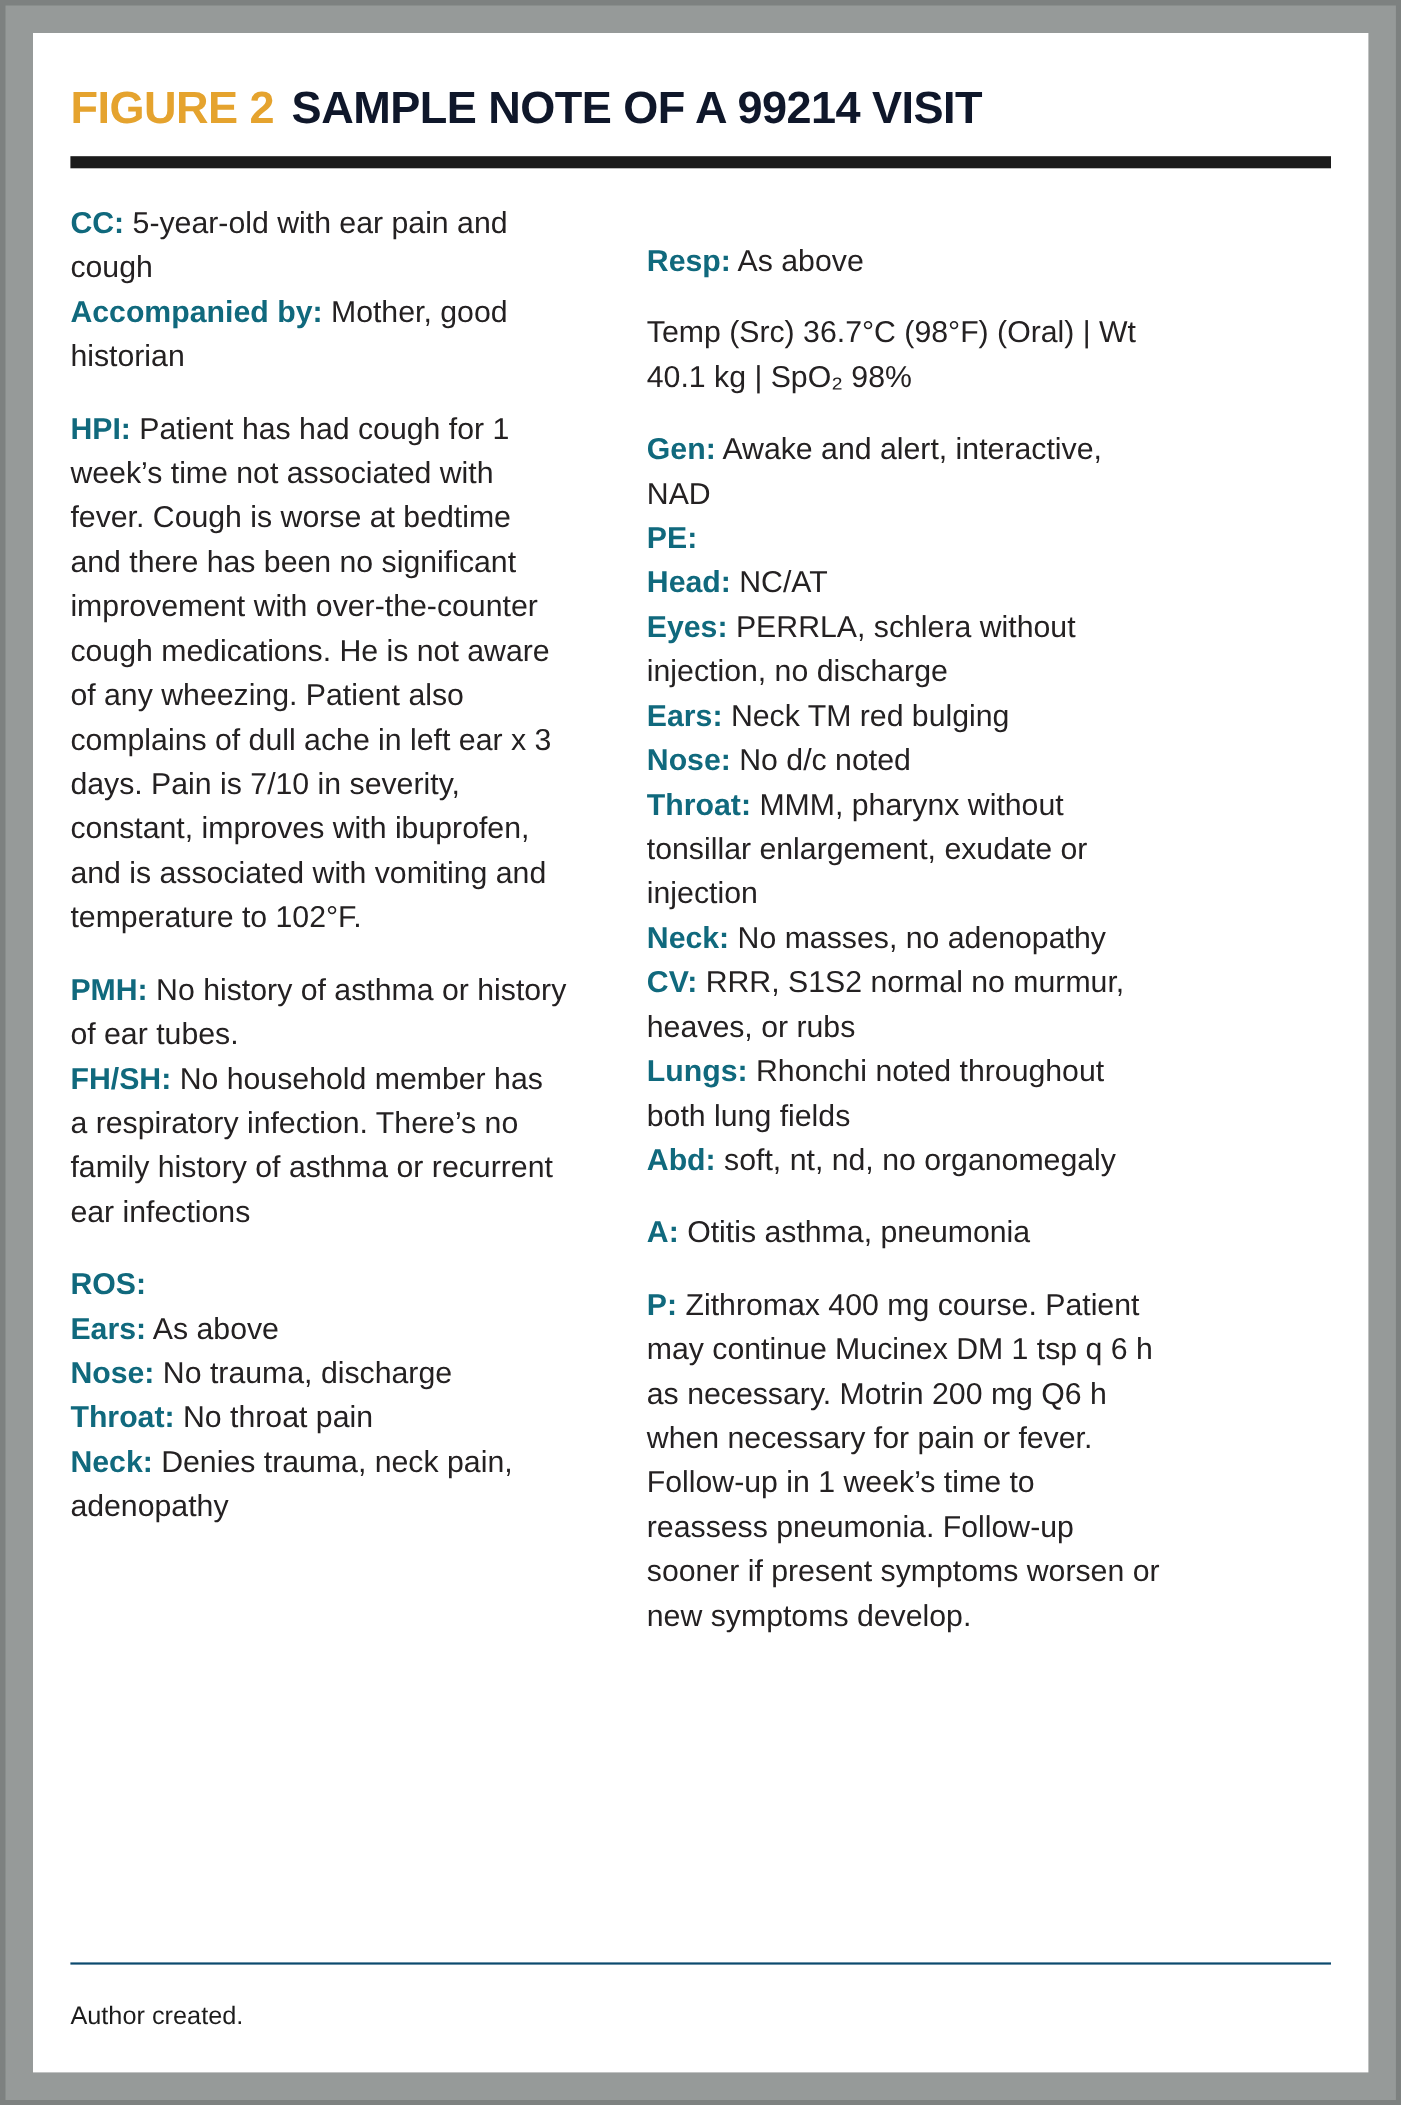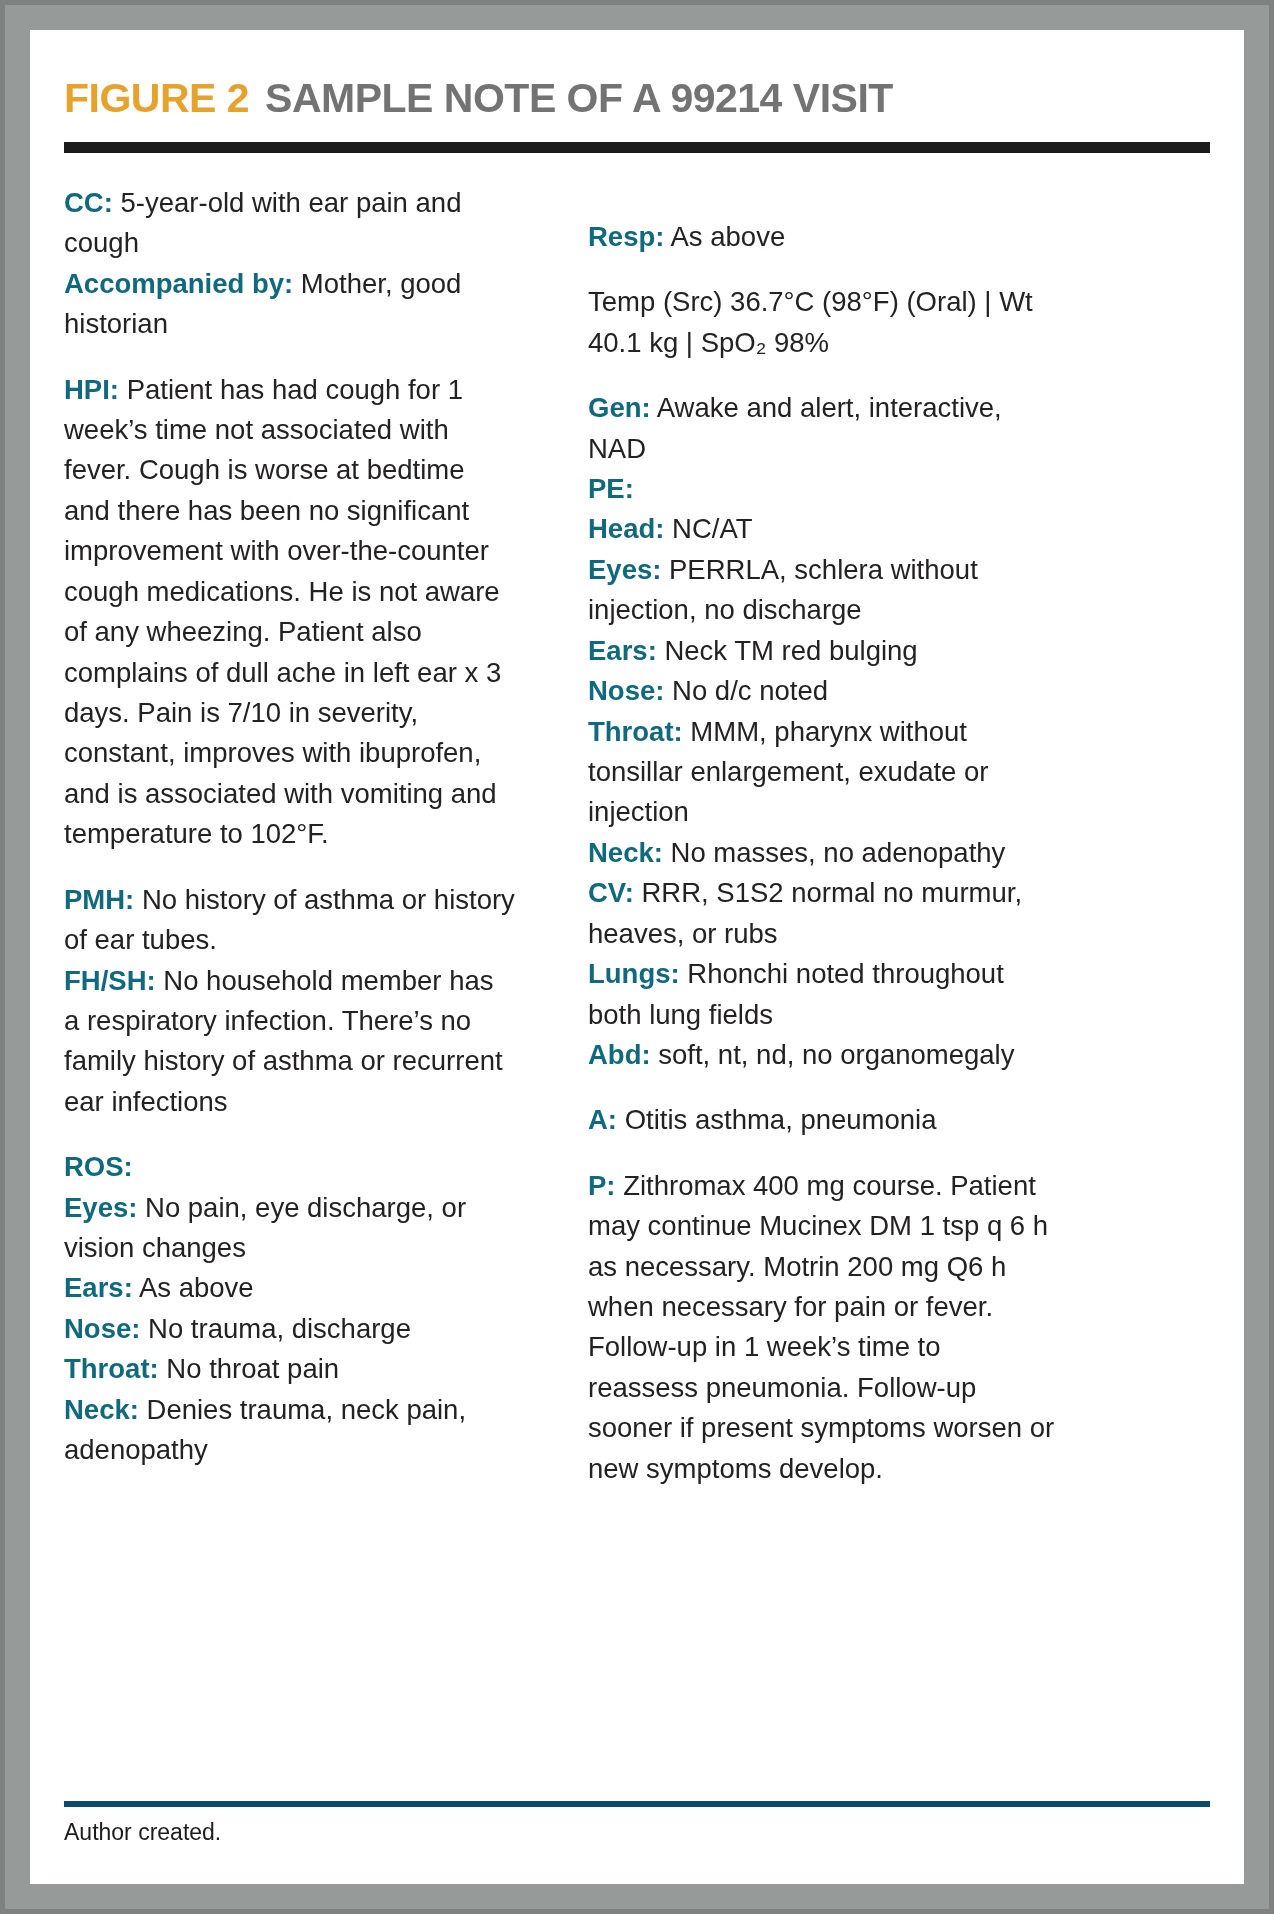--- a/index.html
+++ b/index.html
@@ -19,38 +19,38 @@
     display:flex; flex-direction:column;
   }
   .figure-heading {
     font-size:41px;
     font-weight:bold;
     letter-spacing:-0.5px;
     line-height:1.12;
     white-space:nowrap;
   }
   .figure-label { color: var(--figure-label, #E5A32E); margin-right:16px;margin-top:48px; }
-  .figure-title-text { color:#737373; }
+  .figure-title-text { color:#0f172a; }
   .title-rule {
     height:11px;
     background: var(--rule-color, #1b1b1b);
     margin:20px 0 30px 0;
   }
   .columns { display:flex; gap:72px; flex:1 1 auto; align-items:flex-start; }
   .col { font-size:27.5px; line-height:1.47; }
   .col-left  { width:452px; flex:0 0 auto; }
   .col-right { width:470px; flex:0 0 auto;margin-top:34px; }
   .block { margin-bottom:25px; }
   .block:last-child { margin-bottom:0; }
   .seg-label { font-weight:bold; color: var(--label-color, #10697D); }
   .seg-label:empty { display:none; }
   .footer {
     margin-top:auto;
-    border-top:6px solid #0c4a6e;
-    padding-top:12px;
+    border-top:2px solid #0c4a6e;
+    padding-top:33px;
     font-size:23px;
     color:#1c1c1c;
   }
 </style>
 </head>
 <body>
 
 <div class="card">
 
   <div class="figure-heading">
@@ -68,21 +68,20 @@
       </div>
       <div class="block">
         <div class="seg"><span class="seg-label">HPI:</span> <span class="seg-text">Patient has had cough for 1 week’s time not associated with fever. Cough is worse at bedtime and there has been no significant improvement with over-the-counter cough medications. He is not aware of any wheezing. Patient also complains of dull ache in left ear x 3 days. Pain is 7/10 in severity, constant, improves with ibuprofen, and is associated with vomiting and temperature to 102°F.</span></div>
       </div>
       <div class="block">
         <div class="seg"><span class="seg-label">PMH:</span> <span class="seg-text">No history of asthma or history of ear tubes.</span></div>
         <div class="seg"><span class="seg-label">FH/SH:</span> <span class="seg-text">No household member has a respiratory infection. There’s no family history of asthma or recurrent ear infections</span></div>
       </div>
       <div class="block">
         <div class="seg"><span class="seg-label">ROS:</span> <span class="seg-text"></span></div>
-        <div class="seg"><span class="seg-label">Eyes:</span> <span class="seg-text">No pain, eye discharge, or vision changes</span></div>
         <div class="seg"><span class="seg-label">Ears:</span> <span class="seg-text">As above</span></div>
         <div class="seg"><span class="seg-label">Nose:</span> <span class="seg-text">No trauma, discharge</span></div>
         <div class="seg"><span class="seg-label">Throat:</span> <span class="seg-text">No throat pain</span></div>
         <div class="seg"><span class="seg-label">Neck:</span> <span class="seg-text">Denies trauma, neck pain, adenopathy</span></div>
       </div>
     </div>
 
     <div class="col col-right">
       <div class="block">
         <div class="seg"><span class="seg-label">Resp:</span> <span class="seg-text">As above</span></div>

